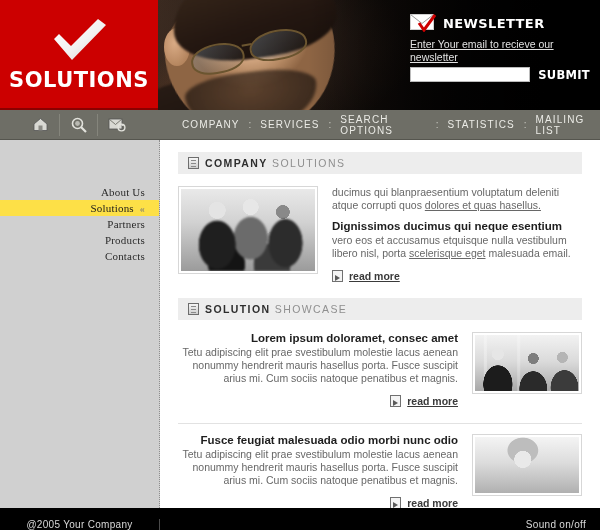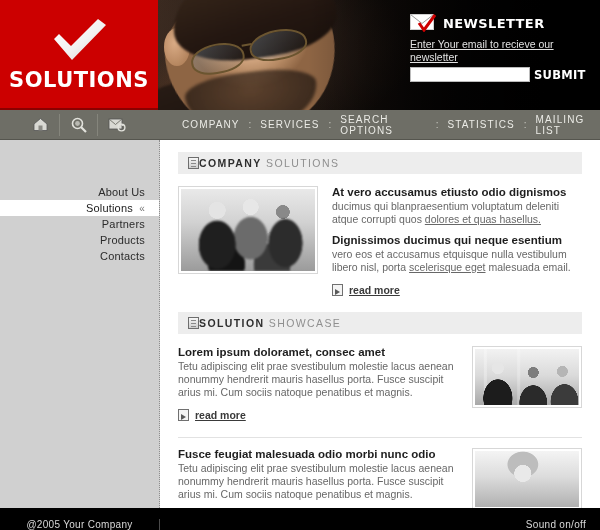--- a/index.html
+++ b/index.html
@@ -149,21 +149,21 @@
     color: #fff;
   }
   .nl-head { display: flex; align-items: center; gap: 7px; margin-bottom: 6px; }
   .nl-env { width: 26px; height: 18px; position: relative; flex: 0 0 auto; }
   .nl-title {
     font-family: "DejaVu Sans", sans-serif;
     font-weight: bold; font-size: 13px; color: #fff;
     letter-spacing: .4px;
   }
   .nl-desc { font-size: 10.5px; color: #e2e2e2; line-height: 13px; margin-bottom: 3px; width: 168px; text-decoration: underline; }
-  .nl-form { display: flex; align-items: center; gap: 4px; }
+  .nl-form { display: flex; align-items: center; gap: 4px; justify-content: space-between; }
   .nl-input {
     width: 120px; height: 15px;
     background: #fff; border: 1px solid #bbb;
     font-size: 10px; padding: 0 3px;
     font-family: "Liberation Sans", sans-serif;
   }
   .nl-submit {
     background: none; border: none; color: #fff;
     font-family: "DejaVu Sans", sans-serif;
     font-weight: bold; font-size: 11.5px;
@@ -223,43 +223,43 @@
     border-right: 1px dotted #8d8d8d;
     padding-top: 44px;
     position: relative;
   }
   .side-item {
     display: block;
     text-align: right;
     padding: 2px 14px 2px 0;
     color: #2b2b2b;
     font-size: 11px;
-    font-family: Liberation Sans, sans-serif;
+    font-family: Liberation Serif, serif;
     text-decoration: none;
     cursor: pointer;
     letter-spacing: .2px;
   }
   .side-item.active {
-    background: #ffffff;
+    background: #fde047;
     color: #1a1a1a;
   }
   .side-item .chev { color: #777; font-size: 10px; padding-left: 3px; }
 
   .content {
     flex: 1;
     background: #fff;
     padding: 12px 18px 0 18px;
   }
 
   .section-bar {
     background: #ededed;
     height: 22px;
     display: flex; align-items: center;
     padding-left: 10px;
-    gap: 0;
+    gap: 6px;
     margin-bottom: 12px;
   }
   .sec-ico {
     width: 11px; height: 12px;
     border: 1px solid #6d6d6d;
     background: linear-gradient(180deg,#f6f6f6,#cfcfcf);
     position: relative; flex: 0 0 auto;
   }
   .sec-ico::after {
     content: ""; position: absolute;
@@ -314,21 +314,21 @@
     border-left: 5px solid #5a5a5a;
     border-top: 3px solid transparent;
     border-bottom: 3px solid transparent;
   }
   .rm-label {
     font-size: 10.5px; font-weight: bold; color: #3a3a3a;
     text-decoration: underline;
   }
 
   
-  .showcase-item { display: flex; gap: 14px; align-items: flex-start; padding-bottom: 8px; }
+  .showcase-item { display: flex; gap: 14px; align-items: flex-start; padding-bottom: 8px; text-align: right; }
   .sc-text { flex: 1; }
   .sc-photo {
     width: 110px; height: 62px;
     border: 1px solid #d7d7d7;
     padding: 2px; background: #fff;
     flex: 0 0 auto;
   }
   .sc-photo .inner { width: 100%; height: 100%; overflow: hidden; position: relative; background: #cfcfcf; }
   .divider { border-top: 1px solid #e2e2e2; margin: 6px 0 10px 0; }
 
@@ -530,21 +530,20 @@
         <span class="sec-title"><b>COMPANY</b> <span>SOLUTIONS</span></span>
       </div>
 
       <div class="cs-row">
         <div class="cs-photo">
           <div class="inner">
               <div class="gp gp-team"></div>
             </div>
         </div>
         <div class="cs-text">
-          <h3 class="item-h">At vero accusamus etiusto odio dignismos</h3>
           <p class="item-p"><span>ducimus qui blanpraesentium voluptatum deleniti atque corrupti quos </span><a href="#">dolores et quas hasellus.</a></p>
 
           <h3 class="item-h">Dignissimos ducimus qui neque esentium</h3>
           <p class="item-p"><span>vero eos et accusamus etquisque nulla vestibulum libero nisl, porta </span><a href="#">scelerisque eget</a><span> malesuada  email.</span></p>
 
           <a class="read-more" href="#">
             <span class="rm-ico"></span>
             <span class="rm-label">read more</span>
           </a>
         </div>

